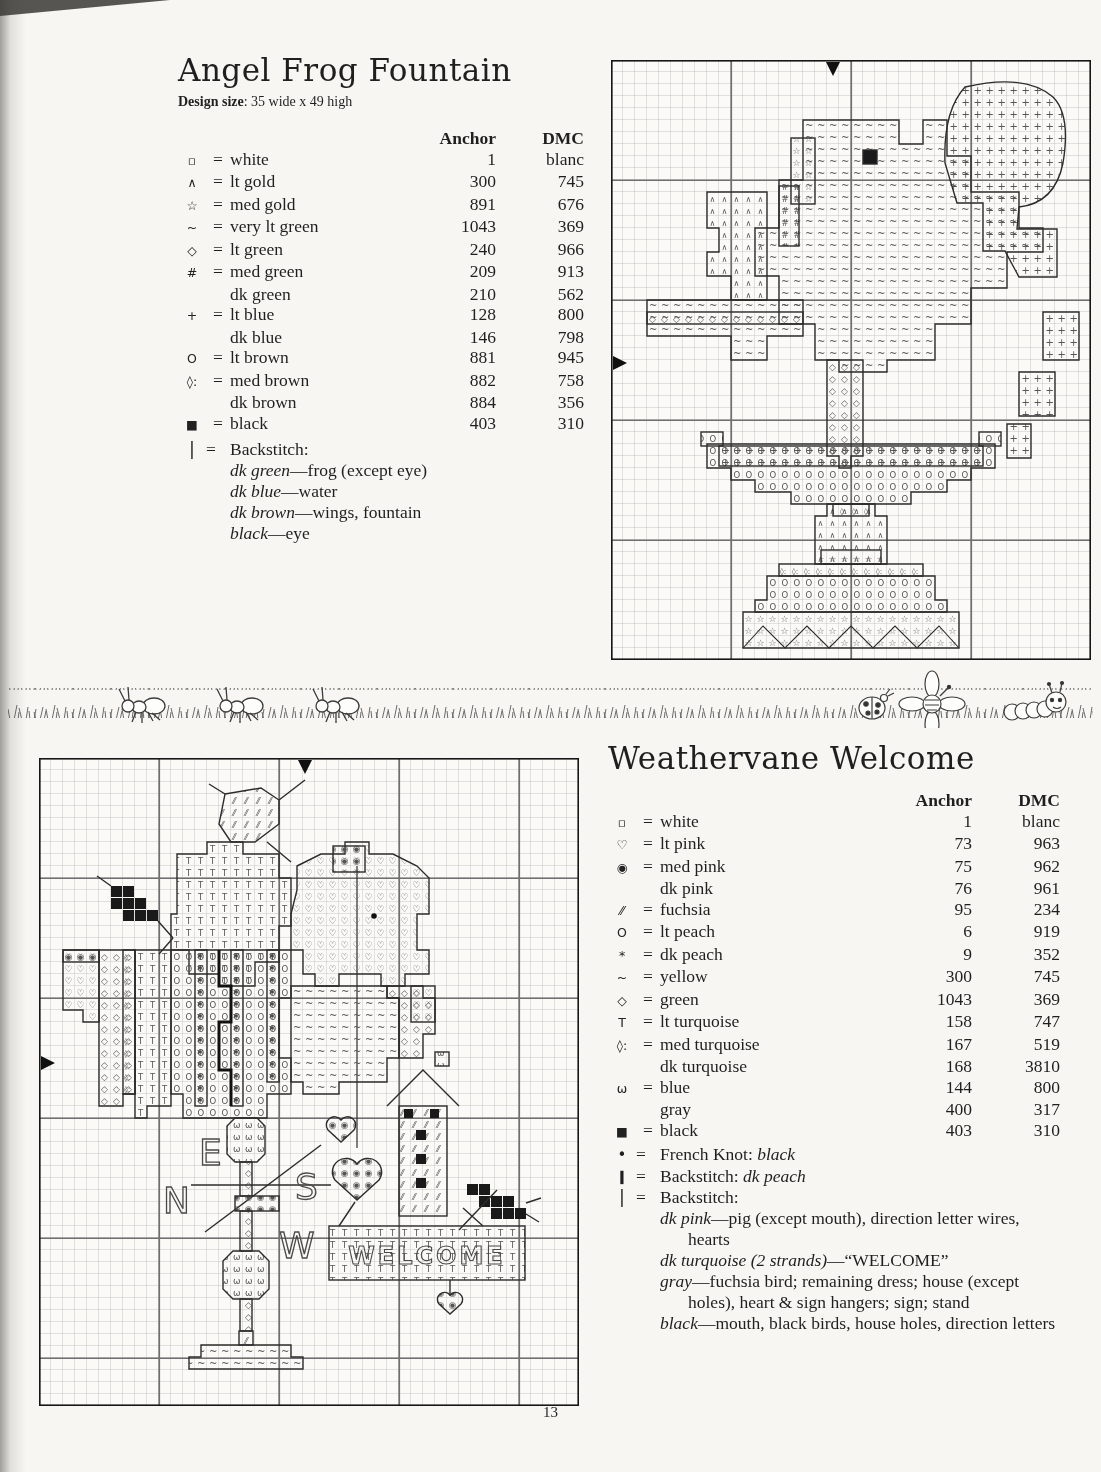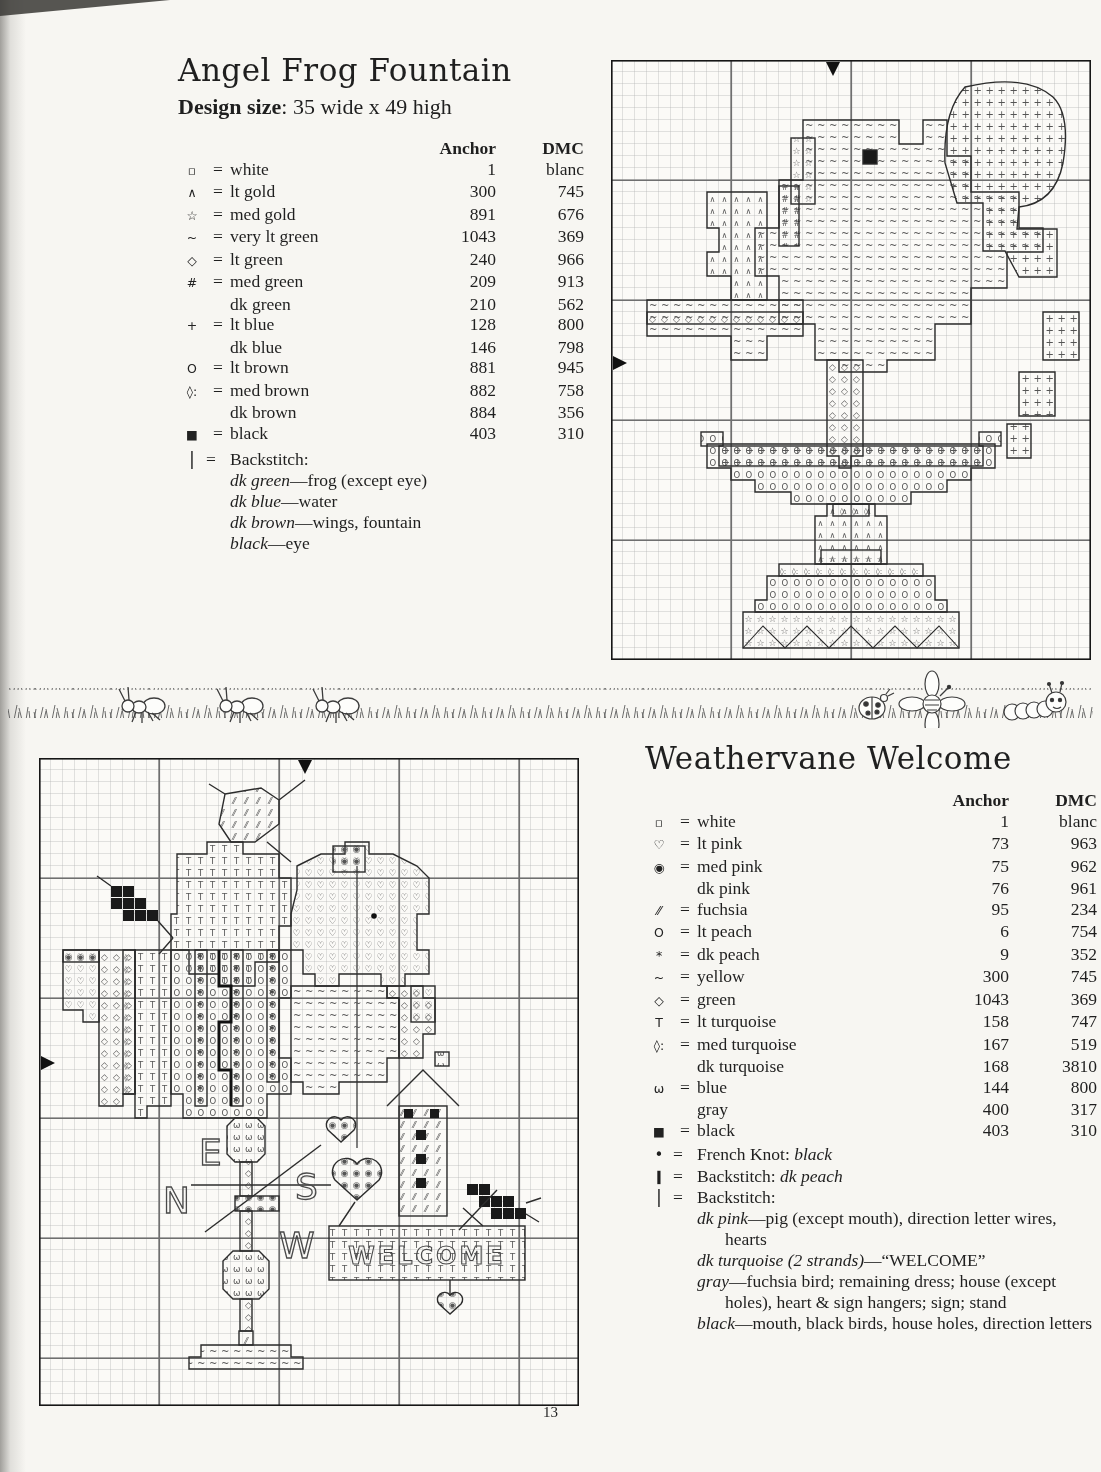--- a/index.html
+++ b/index.html
@@ -6,21 +6,21 @@
   #page{position:relative;width:1101px;height:1472px;background:#f7f6f2;overflow:hidden;
         font-family:"Liberation Serif","DejaVu Serif",serif;color:#1f1f1f;}
   #edge-shadow-left{position:absolute;left:0;top:0;width:26px;height:100%;
         background:linear-gradient(90deg,rgba(90,88,84,.55),rgba(120,118,114,.18) 40%,rgba(0,0,0,0));}
   #corner-dark{position:absolute;left:0;top:0;width:0;height:0;
         border-top:16px solid #3a3835;border-right:170px solid transparent;opacity:.85;}
 
   .abs{position:absolute;}
   h1.pattern-title{margin:0;font-weight:normal;font-size:31px;letter-spacing:.5px;
         font-family:"DejaVu Serif",serif;}
-  .design-size{font-size:22px;margin-top:6px;}
+  .design-size{font-size:14px;margin-top:6px;}
   .design-size b{font-weight:bold;}
 
   .key{display:grid;grid-template-columns:28px 24px 176px 1fr 88px;
        font-size:17.5px;line-height:20.5px;align-items:baseline;}
   .key .hdr{font-weight:bold;}
   .key .sym{font-family:"DejaVu Sans",sans-serif;font-size:12.5px;text-align:center;color:#222;}
   .key .eq{text-align:center;}
   .key .num{text-align:right;}
   .key .dmc{text-align:right;}
 
@@ -429,21 +429,21 @@
       <text x="256" y="441" font-size="36">S</text>
       <text x="240" y="500" font-size="36">W</text>
       <text x="388" y="506" font-size="24" font-weight="bold" letter-spacing="3" text-anchor="middle" stroke-width="1.1">WELCOME</text>
     </g>
 
     <rect x="0" y="0" width="540" height="648" fill="none" stroke="#161616" stroke-width="3.2"></rect>
     <polygon points="259,2 273,2 266,16" fill="#111"></polygon>
     <polygon points="2,298 16,305 2,312" fill="#111"></polygon>
   </svg>
 
-  <div class="abs" style="left:645px;top:740px;width:452px;">
+  <div class="abs" style="left:608px;top:740px;width:452px;">
     <h1 class="pattern-title">Weathervane Welcome</h1>
 
     <div class="key" style="margin-top:14px;">
       <div></div>
         <div></div>
         <div></div>
       <div class="hdr num">Anchor</div>
       <div class="hdr dmc">DMC</div>
       <div style="display:contents">
         
@@ -475,21 +475,21 @@
           <div class="sym">⁄⁄</div>
           <div class="eq">=</div>
           <div>fuchsia</div>
           <div class="num">95</div>
           <div class="dmc">234</div>
         
           <div class="sym">O</div>
           <div class="eq">=</div>
           <div>lt peach</div>
           <div class="num">6</div>
-          <div class="dmc">754</div>
+          <div class="dmc">919</div>
         
           <div class="sym">*</div>
           <div class="eq">=</div>
           <div>dk peach</div>
           <div class="num">9</div>
           <div class="dmc">352</div>
         
           <div class="sym">~</div>
           <div class="eq">=</div>
           <div>yellow</div>

